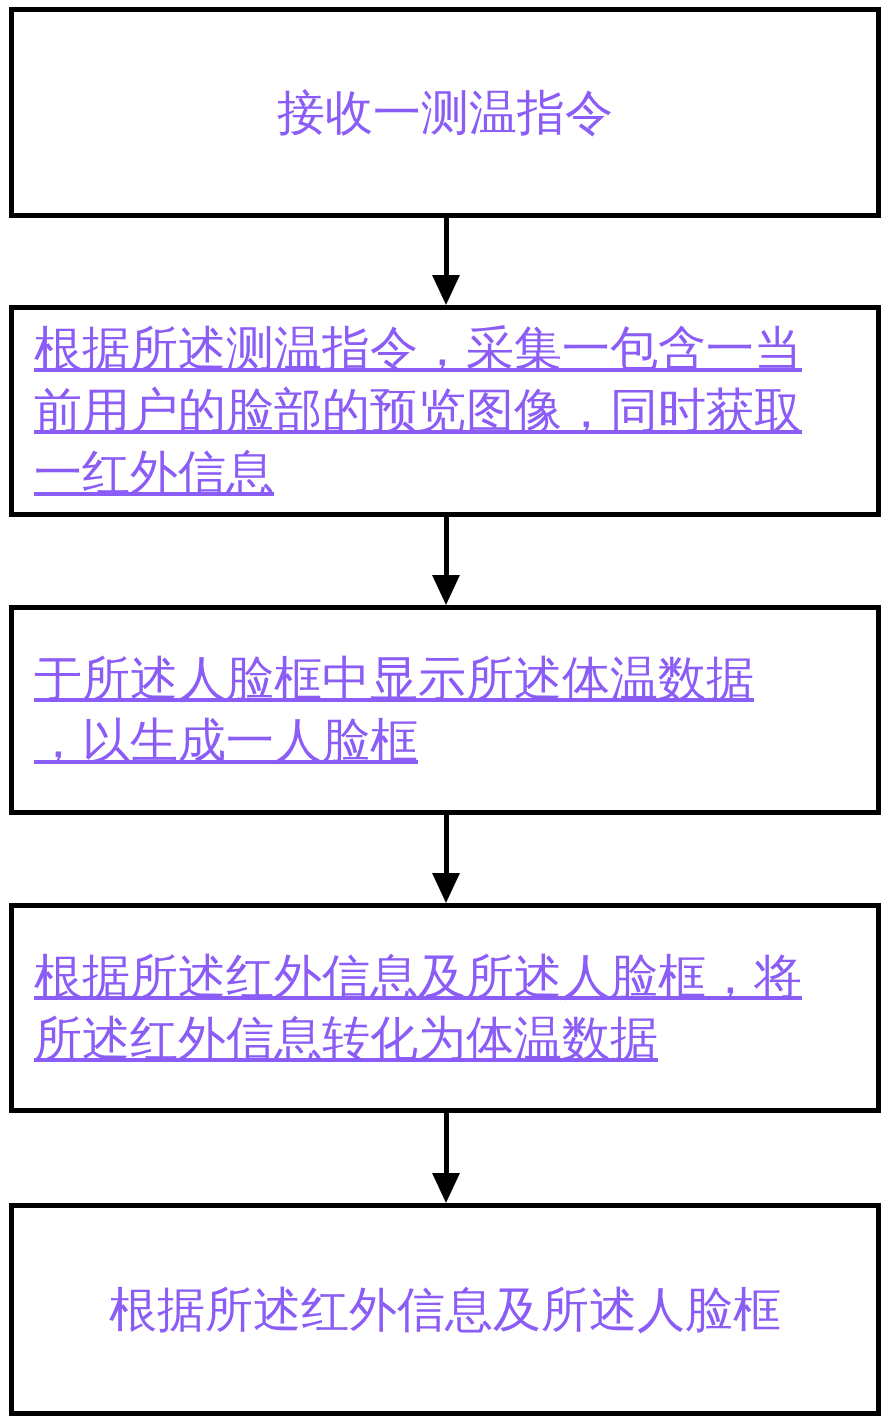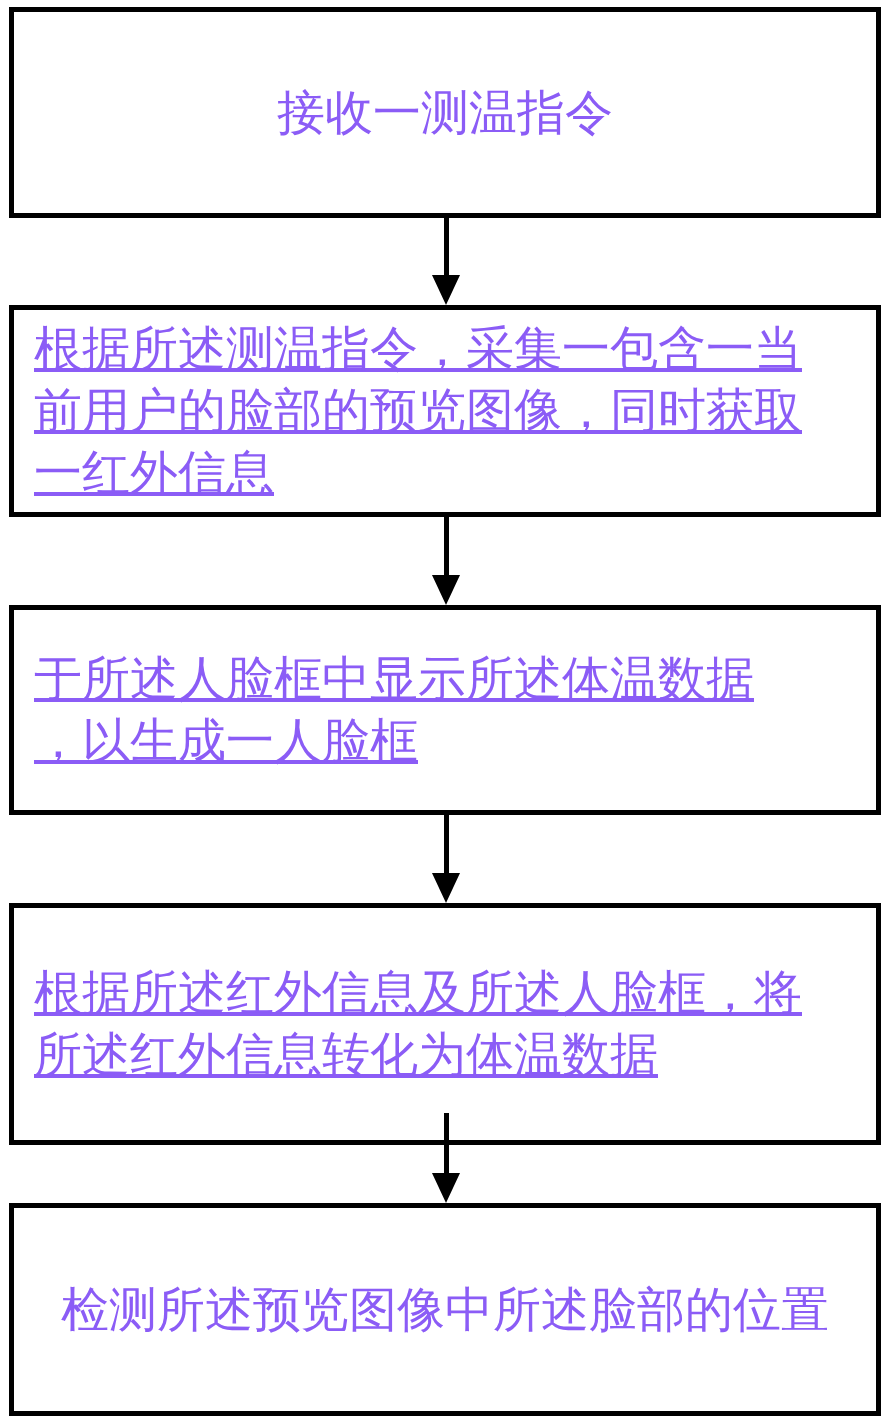--- a/index.html
+++ b/index.html
@@ -40,21 +40,21 @@
   }
   .box.align-center {
     justify-content: center;
   }
   .box.align-center .box-text {
     text-align: center;
   }
   .b1 { top: 7px;    height: 211px; }
   .b2 { top: 305px;  height: 212px; }
   .b3 { top: 605px;  height: 210px; }
-  .b4 { top: 903px;  height: 242px; }
+  .b4 { top: 903px;  height: 210px; }
   .b5 { top: 1203px; height: 213px; }
 
   .arrow {
     position: absolute;
     left: 432px;
     width: 28px;
   }
   .a1 { top: 218px;  height: 87px; }
   .a2 { top: 517px;  height: 88px; }
   .a3 { top: 815px;  height: 88px; }
@@ -117,16 +117,16 @@
     <div class="box-text">根据所述红外信息及所述人脸框，将
 所述红外信息转化为体温数据</div>
   </div>
 
   <div class="arrow a4">
     <div class="arrow-stem"></div>
     <div class="arrow-head"></div>
   </div>
 
   <div class="box b5 align-center">
-    <div class="box-text">检测所述预览图像中所述脸部的位置</div>
+    <div class="box-text">根据所述红外信息及所述人脸框</div>
   </div>
 
 </div>
 
 </body></html>

